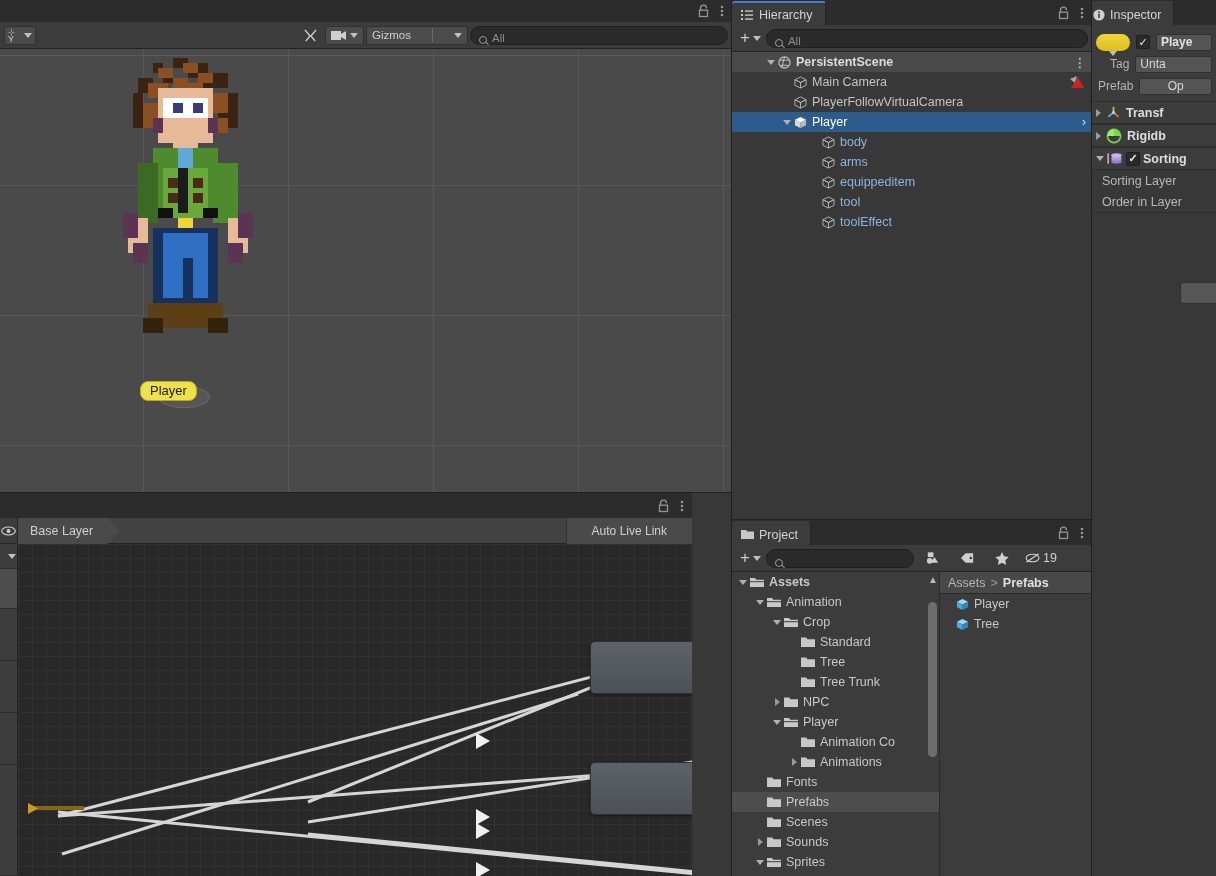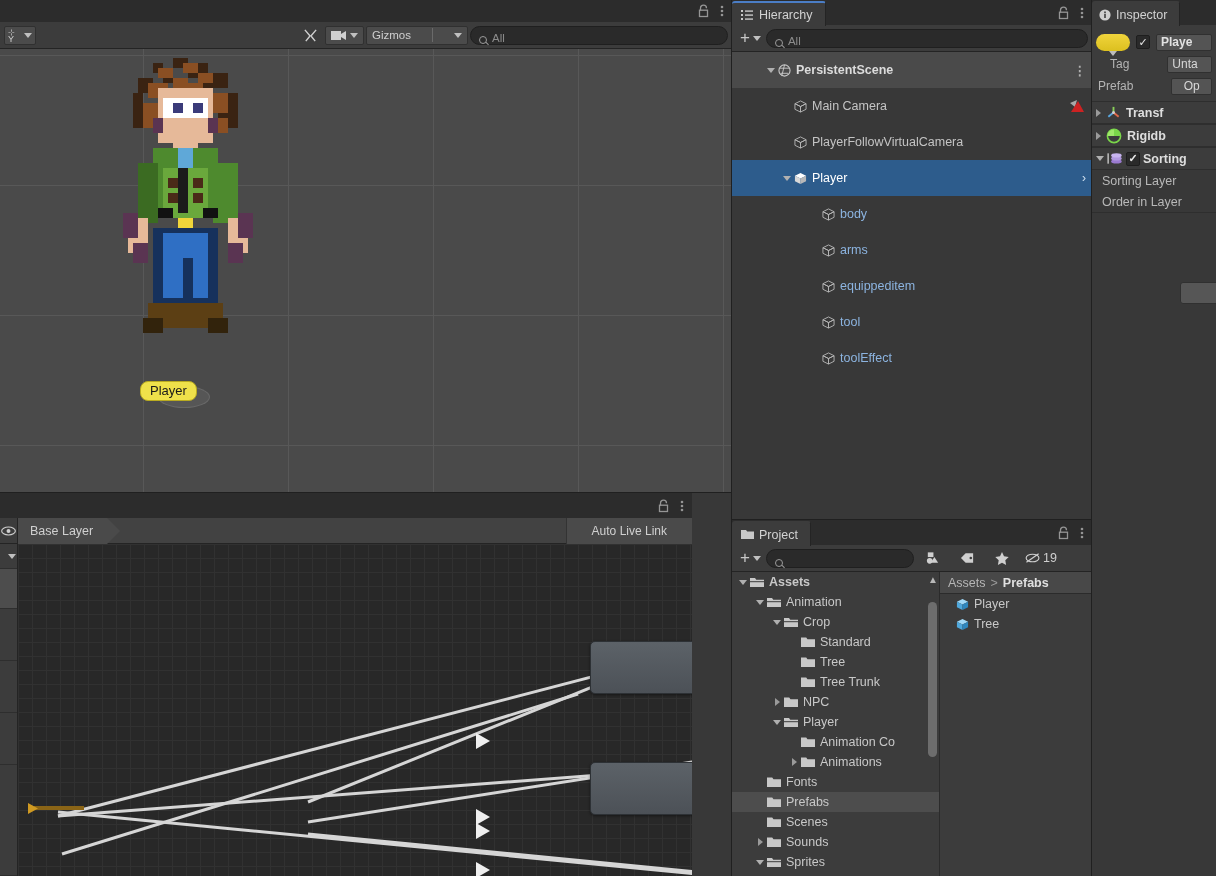--- a/index.html
+++ b/index.html
@@ -144,21 +144,21 @@
     padding-right: 16px; font-size: 13.5px; color: #e4e4e4;
     box-shadow: 0 1px 3px rgba(0,0,0,.45);
   }
   .state.normal { background: linear-gradient(#5c6268,#4c5157); border:1px solid #2d3135; }
   .state.entry  { background: linear-gradient(#df8a33,#cf7623); border:1px solid #8c4f14;
                   justify-content:center; padding-right:0; color:#fff; }
 
   
   #hierarchy { left: 732px; top: 0; width: 360px; height: 520px; background:#383838; }
   .tree-row {
-    height: 36px; display: flex; align-items: center;
+    height: 20px; display: flex; align-items: center;
     font-size: 12.5px; color: #c4c4c4; padding-right: 6px; white-space: nowrap;
   }
   .tree-row.scene { background: #4a4a4a; font-weight: bold; color:#dcdcdc; }
   .tree-row.selected { background: #2d5c8c; color:#ffffff; }
   .tree-row.prefab-child { color: #8cb4e0; }
   .tw { width: 14px; flex: none; display:flex; align-items:center; justify-content:center; }
   .arrow-d { width:0;height:0;border-left:4.5px solid transparent;border-right:4.5px solid transparent;border-top:5px solid #b0b0b0; }
   .arrow-r { width:0;height:0;border-top:4.5px solid transparent;border-bottom:4.5px solid transparent;border-left:5px solid #9a9a9a; }
   .row-kebab { margin-left:auto; color:#b0b0b0; letter-spacing:0; }
   .row-chevron { margin-left:auto; color:#cfe0f0; font-size:12px; }
@@ -203,21 +203,21 @@
   .namefield {
     flex:1; height:17px; background:#545454; border:1px solid #303030;
     border-radius:2px; display:flex; align-items:center;
     padding: 0 4px; font-weight: bold; color:#e2e2e2; font-size: 12px;
     overflow: hidden;
   }
   .lbl { color:#b4b4b4; font-size:12px; white-space:nowrap; }
   .valfield {
     flex:1; height:17px; background:#545454; border:1px solid #303030;
     border-radius:2px; display:flex; align-items:center; padding:0 4px;
-    color:#d8d8d8; font-size:12px; overflow:hidden; white-space:nowrap;margin-left:32px;
+    color:#d8d8d8; font-size:12px; overflow:hidden; white-space:nowrap;
   }
   .comp-row {
     height: 23px; display:flex; align-items:center; gap:5px;
     padding: 0 4px; background:#3c3c3c;
     border-top: 1px solid #2e2e2e; border-bottom: 1px solid #2e2e2e;
     font-weight: bold; color:#dedede; font-size:12.5px; white-space:nowrap;
   }
   .comp-field { height: 21px; display:flex; align-items:center;
                 padding-left: 10px; color:#b8b8b8; font-size:12.5px; white-space:nowrap; }
   .insp-gap { height: 22px; border-top:1px solid #2e2e2e; background:#383838; }
@@ -851,21 +851,21 @@
               </svg>
               <span>Tree</span>
             </div>
           </div>
       </div>
     </div>
   </div>
 
   <div class="panel" id="inspector">
     <div class="panel-tabbar">
-      <div class="tab no-accent" style="padding-left:7px;">
+      <div class="tab no-accent" style="padding-left:1px;">
         <svg width="12" height="12" viewBox="0 0 12 12">
           <circle cx="6" cy="6" r="5.6" fill="#cfcfcf"></circle>
           <rect x="5.2" y="4.8" width="1.6" height="4.2" fill="#3c3c3c"></rect>
           <rect x="5.2" y="2.5" width="1.6" height="1.6" fill="#3c3c3c"></rect>
         </svg>
         <span>Inspector</span>
       </div>
     </div>
 
     <div class="insp-header">

